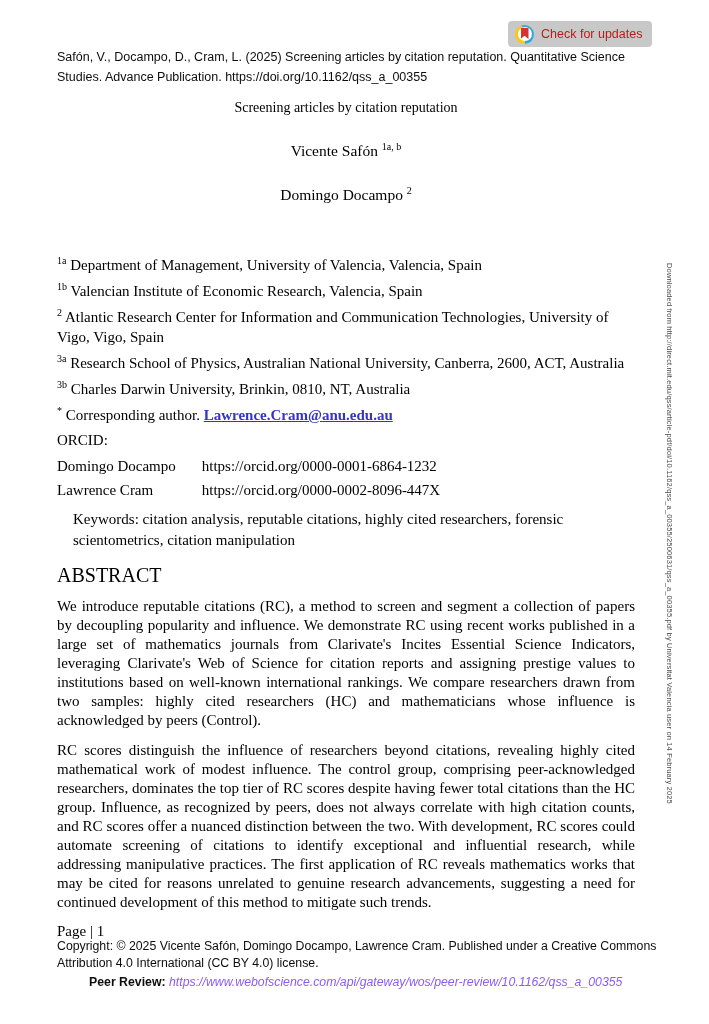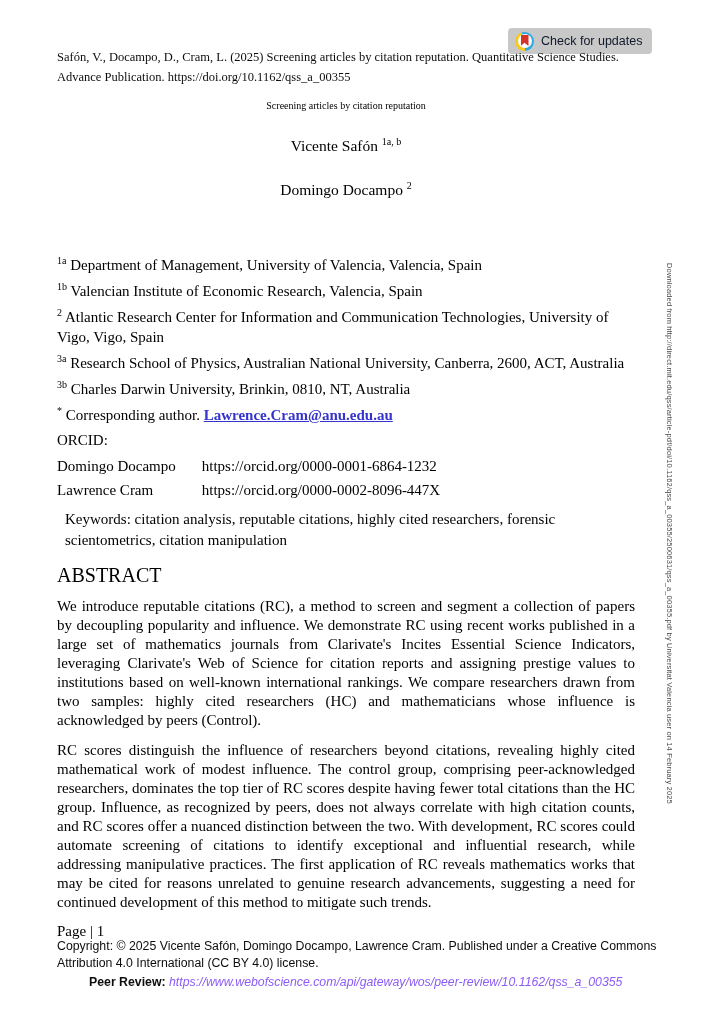--- a/index.html
+++ b/index.html
@@ -7,47 +7,47 @@
     position:relative;width:709px;height:1024px;background:#ffffff;
     margin:0 auto;overflow:hidden;
     font-family:"Liberation Serif","DejaVu Serif",serif;color:#000;
   }
   
   .badge{
     position:absolute;left:508px;top:21px;height:26px;
     display:inline-flex;align-items:center;gap:7px;
     background:#c8c8c8;border-radius:4px;padding:0 10px 0 7px;
     font-family:"Liberation Sans","DejaVu Sans",sans-serif;
-    font-size:12.5px;color:#0f172a;cursor:pointer;margin-top:7px;
+    font-size:12.5px;color:#b91c1c;cursor:pointer;
   }
   .crossmark{position:relative;width:19px;height:19px;border-radius:50%;
     background:conic-gradient(#2da9e1 20deg,#2da9e1 175deg,#f6c91f 175deg,#f6c91f 340deg,#2da9e1 340deg);}
   .crossmark::before{content:"";position:absolute;left:2.5px;top:2.5px;width:14px;height:14px;
     border-radius:50%;background:#fdfdfd;}
   .crossmark::after{content:"";position:absolute;left:5.5px;top:3.5px;width:8px;height:11px;
     background:#d6332a;clip-path:polygon(0 0,100% 0,100% 100%,50% 70%,0 100%);}
   
   .head-cite{
     position:absolute;left:57px;top:47px;width:582px;
-    font-family:Liberation Serif, serif;
+    font-family:Liberation Sans, sans-serif;
     font-size:12.5px;line-height:1.6;color:#0d0d0d;
   }
   
   .colA{position:absolute;left:57px;top:100px;width:578px;text-align:center;}
-  .title{font-size:10px;margin:0 0 26px 0;font-weight:normal;}
+  .title{font-size:14px;margin:0 0 26px 0;font-weight:normal;}
   .author-line{font-size:15.5px;margin:0 0 26px 0;}
   sup{font-size:10px;line-height:0;}
   .colB{position:absolute;left:57px;top:255px;width:578px;font-size:15px;}
   .aff{line-height:20px;margin:0 0 6px 0;}
   .corr{line-height:20px;margin:0 0 5px 0;}
   a.email{color:#3533cd;text-decoration:underline;font-weight:bold;}
   .orcid-label{line-height:20px;margin:0 0 4px 0;}
   .orcid-row{line-height:24px;margin:0;}
   .orcid-name{display:inline-block;width:141px;}
-  .keywords{line-height:21px;margin:7px 0 0 8px;}
+  .keywords{line-height:21px;margin:7px 0 0 16px;}
   .abs-head{margin:13px 0 0 0;line-height:22px;font-weight:normal;font-size:20px;}
   .abs-par{line-height:19px;margin:11px 0 0 0;text-align:justify;}
   .page-label{margin:9px 0 0 0;line-height:20px;}
   
   .footer{
     position:absolute;left:57px;top:938px;width:600px;
     font-family:"Liberation Sans","DejaVu Sans",sans-serif;
     font-size:12.3px;line-height:1.42;color:#0d0d0d;
   }
   .peer-row{margin-top:1px;}

